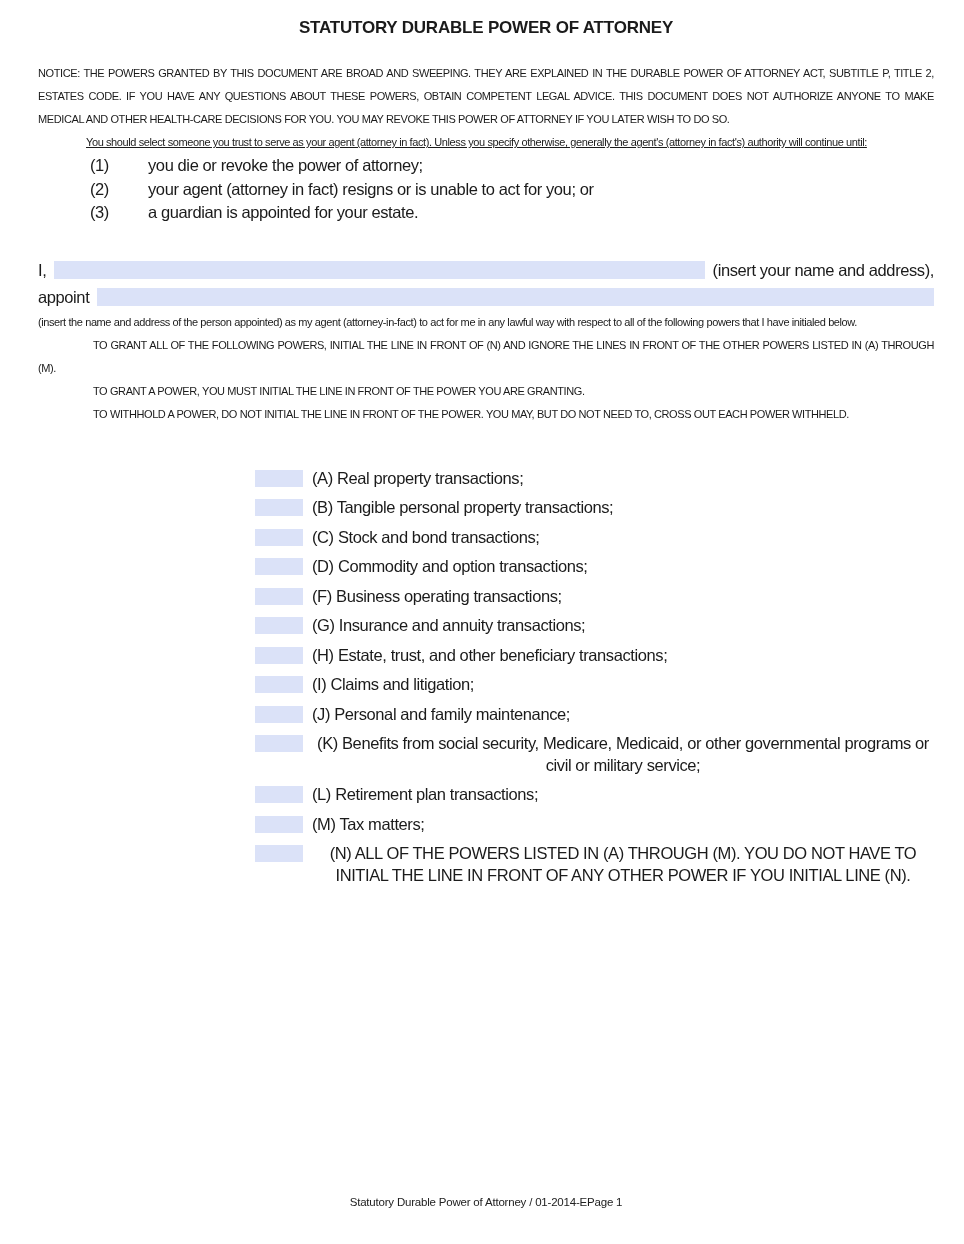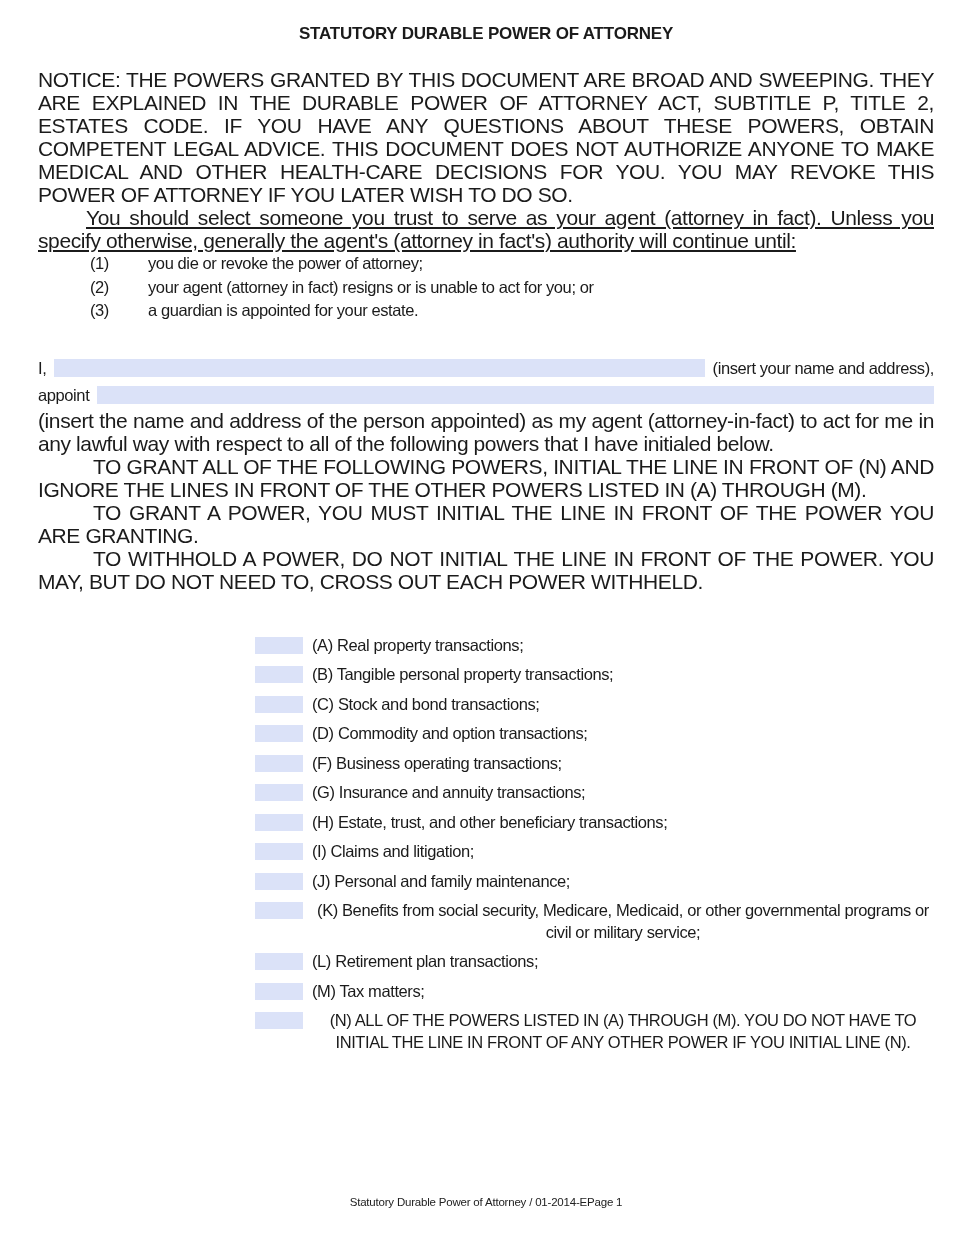--- a/index.html
+++ b/index.html
@@ -6,33 +6,33 @@
   html, body { margin: 0; padding: 0; background: #ffffff; }
   body {
     width: 964px; height: 1244px;
     font-family: "Liberation Sans", sans-serif;
     color: #1b1b1b;
     position: relative;
     overflow: hidden;
   }
   .page {
     width: 964px; height: 1244px;
-    padding: 24px 30px 0 38px;
+    padding: 18px 30px 0 38px;
     position: relative;
     letter-spacing: -0.4px;
   }
   .title {
     text-align: center;
     font-weight: bold;
     font-size: 17px;
     margin: 0 0 24px 0;
     letter-spacing: -0.2px;
   }
   p.body-text {
-    font-size: 21px;
+    font-size: 11px;
     line-height: 23px;
     margin: 0;
   }
   .justify { text-align: justify; }
   .notice { margin-bottom: 34px; }
   .intro { text-indent: 48px; margin-bottom: 28px; text-decoration: underline; }
   .term-list { margin: 0 0 32px 52px; }
   .term-item { display: flex; font-size: 16.5px; line-height: 23.5px; }
   .term-num { width: 58px; flex: 0 0 58px; }
   .field {

